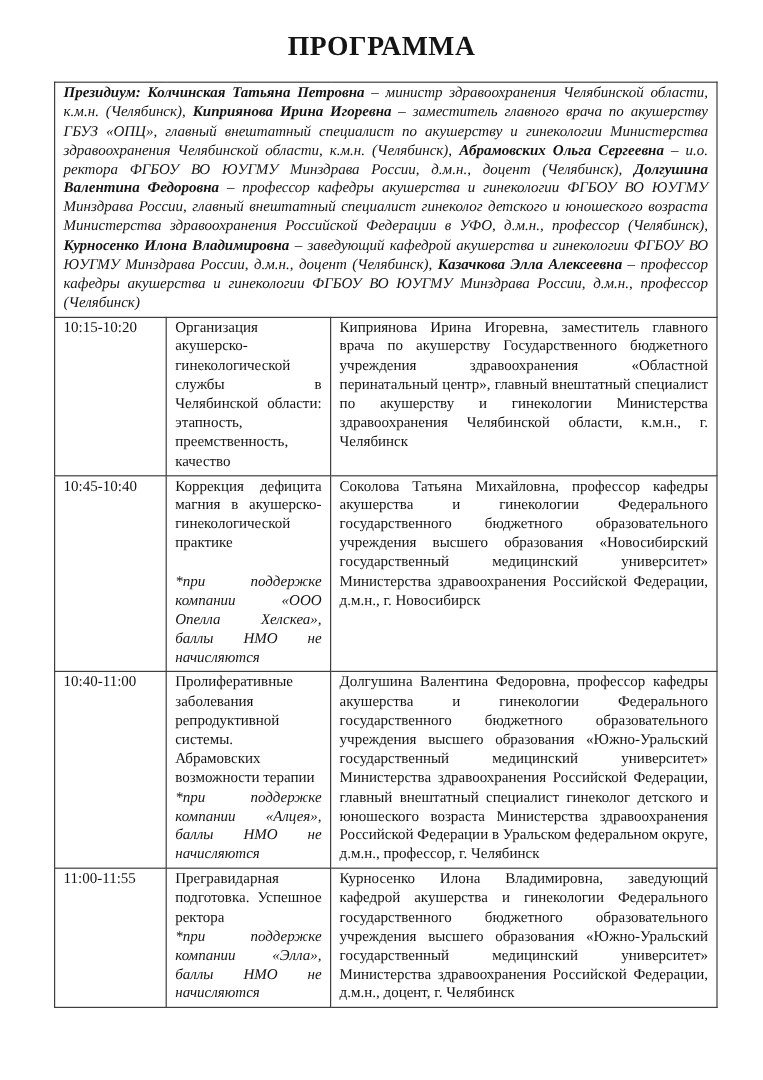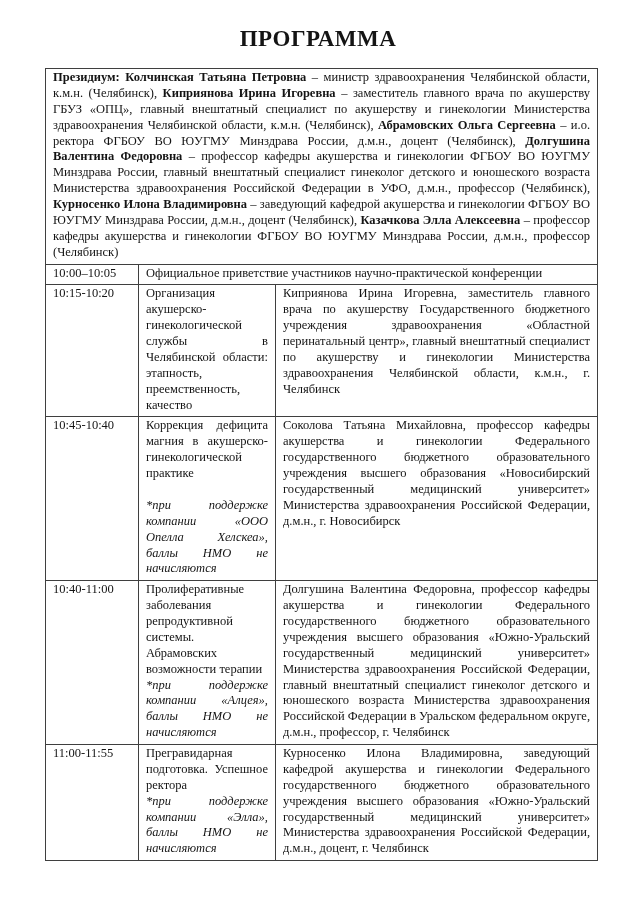--- a/index.html
+++ b/index.html
@@ -35,20 +35,21 @@
     padding: 1px 7px 3px 7px;
     text-align: justify;
     overflow-wrap: break-word;
   }
   td.time-cell {
     text-align: left;
     padding-left: 8px;
     white-space: nowrap;
   }
   td.presidium-cell {
+    font-style: italic;
     padding-top: 2px;
     padding-bottom: 4px;
   }
   .presidium-cell .b {
     font-weight: bold;
   }
   td.greeting-cell {
     text-align: left;
   }
   .note {
@@ -71,24 +72,20 @@
     <col style="width:322px">
   </colgroup>
 
   <tbody>
       <tr>
     <td class="presidium-cell" colspan="3">
       <span class="b">Президиум: </span><span class="b">Колчинская Татьяна Петровна</span><span> – министр здравоохранения Челябинской области, к.м.н. (Челябинск), </span><span class="b">Киприянова Ирина Игоревна</span><span> – заместитель главного врача по акушерству ГБУЗ «ОПЦ», главный внештатный специалист по акушерству и гинекологии Министерства здравоохранения Челябинской области, к.м.н. (Челябинск), </span><span class="b">Абрамовских Ольга Сергеевна</span><span> – и.о. ректора ФГБОУ ВО ЮУГМУ Минздрава России, д.м.н., доцент (Челябинск), </span><span class="b">Долгушина Валентина Федоровна</span><span> – профессор кафедры акушерства и гинекологии ФГБОУ ВО ЮУГМУ Минздрава России, главный внештатный специалист гинеколог детского и юношеского возраста Министерства здравоохранения Российской Федерации в УФО, д.м.н., профессор (Челябинск), </span><span class="b">Курносенко Илона Владимировна</span><span> – заведующий кафедрой акушерства и гинекологии ФГБОУ ВО ЮУГМУ Минздрава России, д.м.н., доцент (Челябинск), </span><span class="b">Казачкова Элла Алексеевна</span><span> – профессор кафедры акушерства и гинекологии ФГБОУ ВО ЮУГМУ Минздрава России, д.м.н., профессор (Челябинск)</span>
     </td>
   </tr>
 
-  <tr>
-    <td class="time-cell">10:00–10:05</td>
-    <td class="greeting-cell" colspan="2">Официальное приветствие участников научно-практической конференции</td>
-  </tr>
 
   <tr>
     <td class="time-cell">10:15-10:20</td>
     <td>
       <div class="topic">Организация акушерско-гинекологической службы в Челябинской области: этапность, преемственность, качество</div>
     </td>
     <td>Киприянова Ирина Игоревна, заместитель главного врача по акушерству Государственного бюджетного учреждения здравоохранения «Областной перинатальный центр», главный внештатный специалист по акушерству и гинекологии Министерства здравоохранения Челябинской области, к.м.н., г. Челябинск</td>
   </tr>
 
   <tr>

